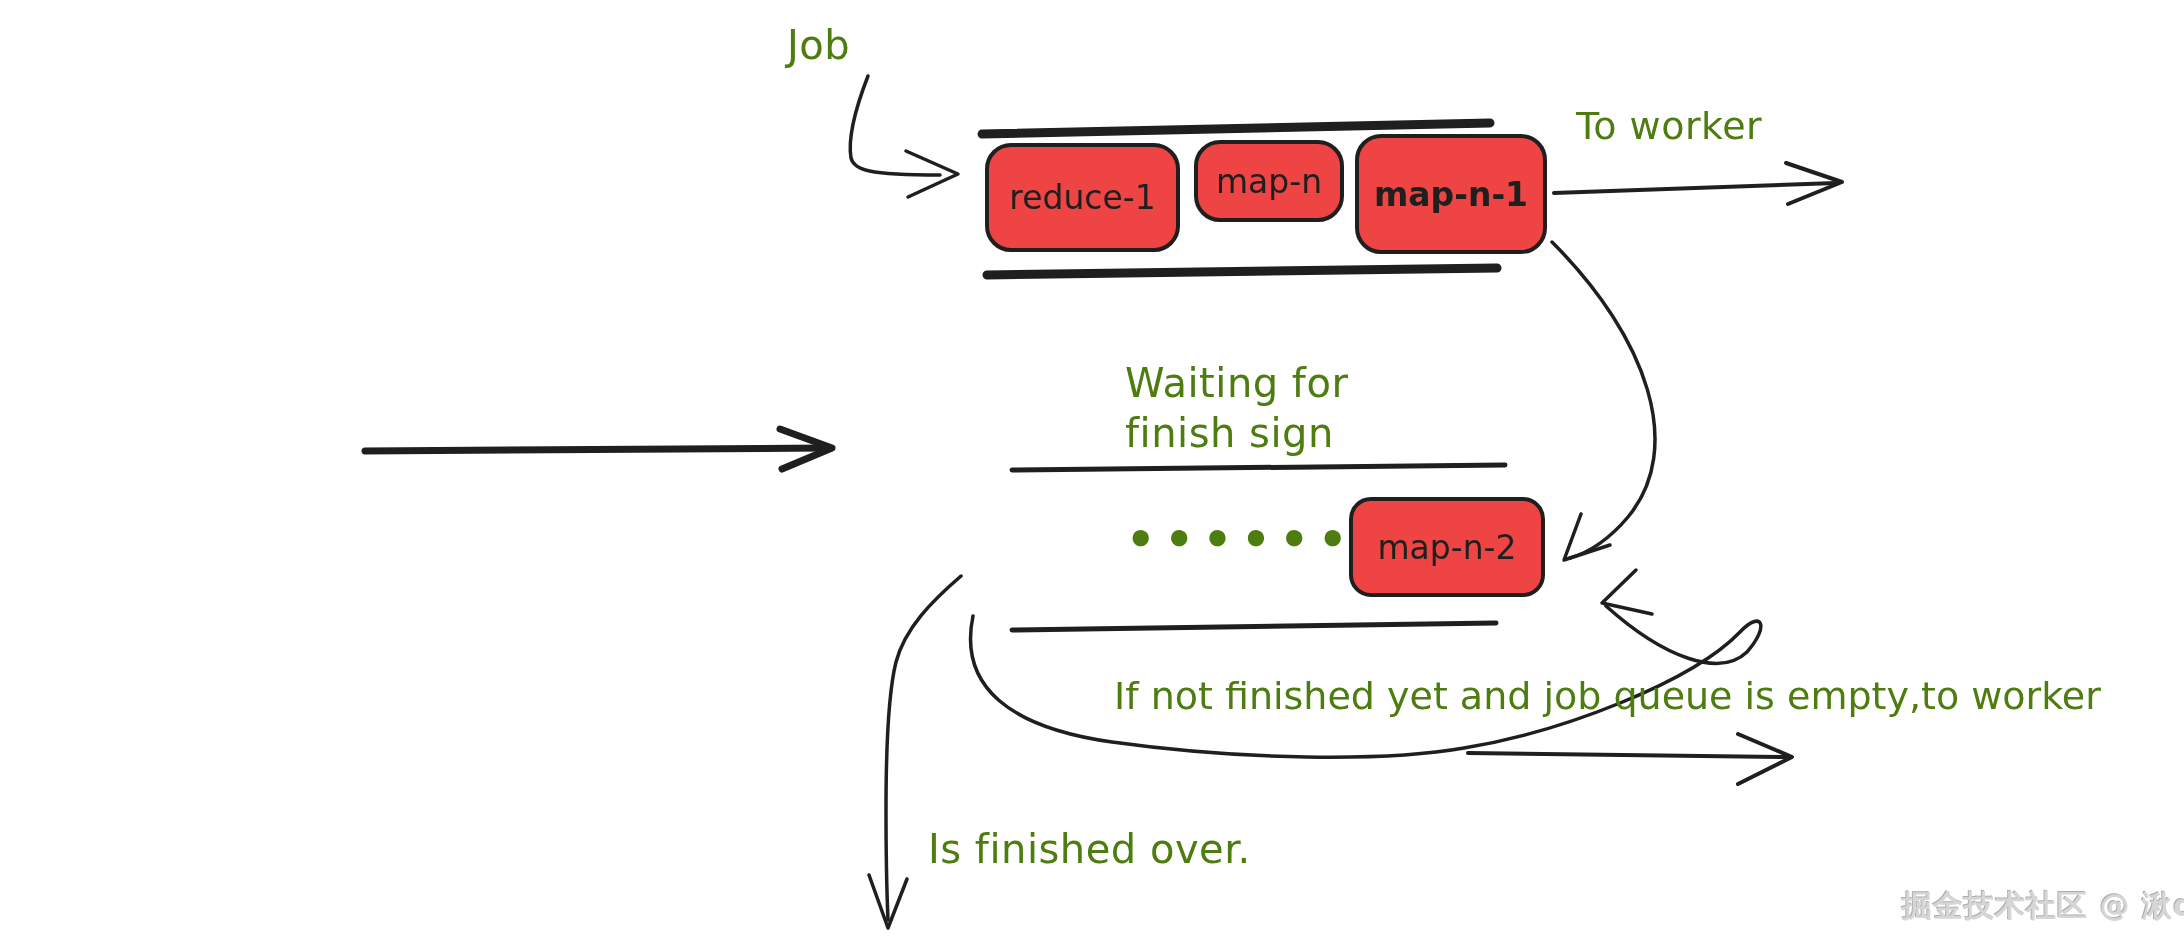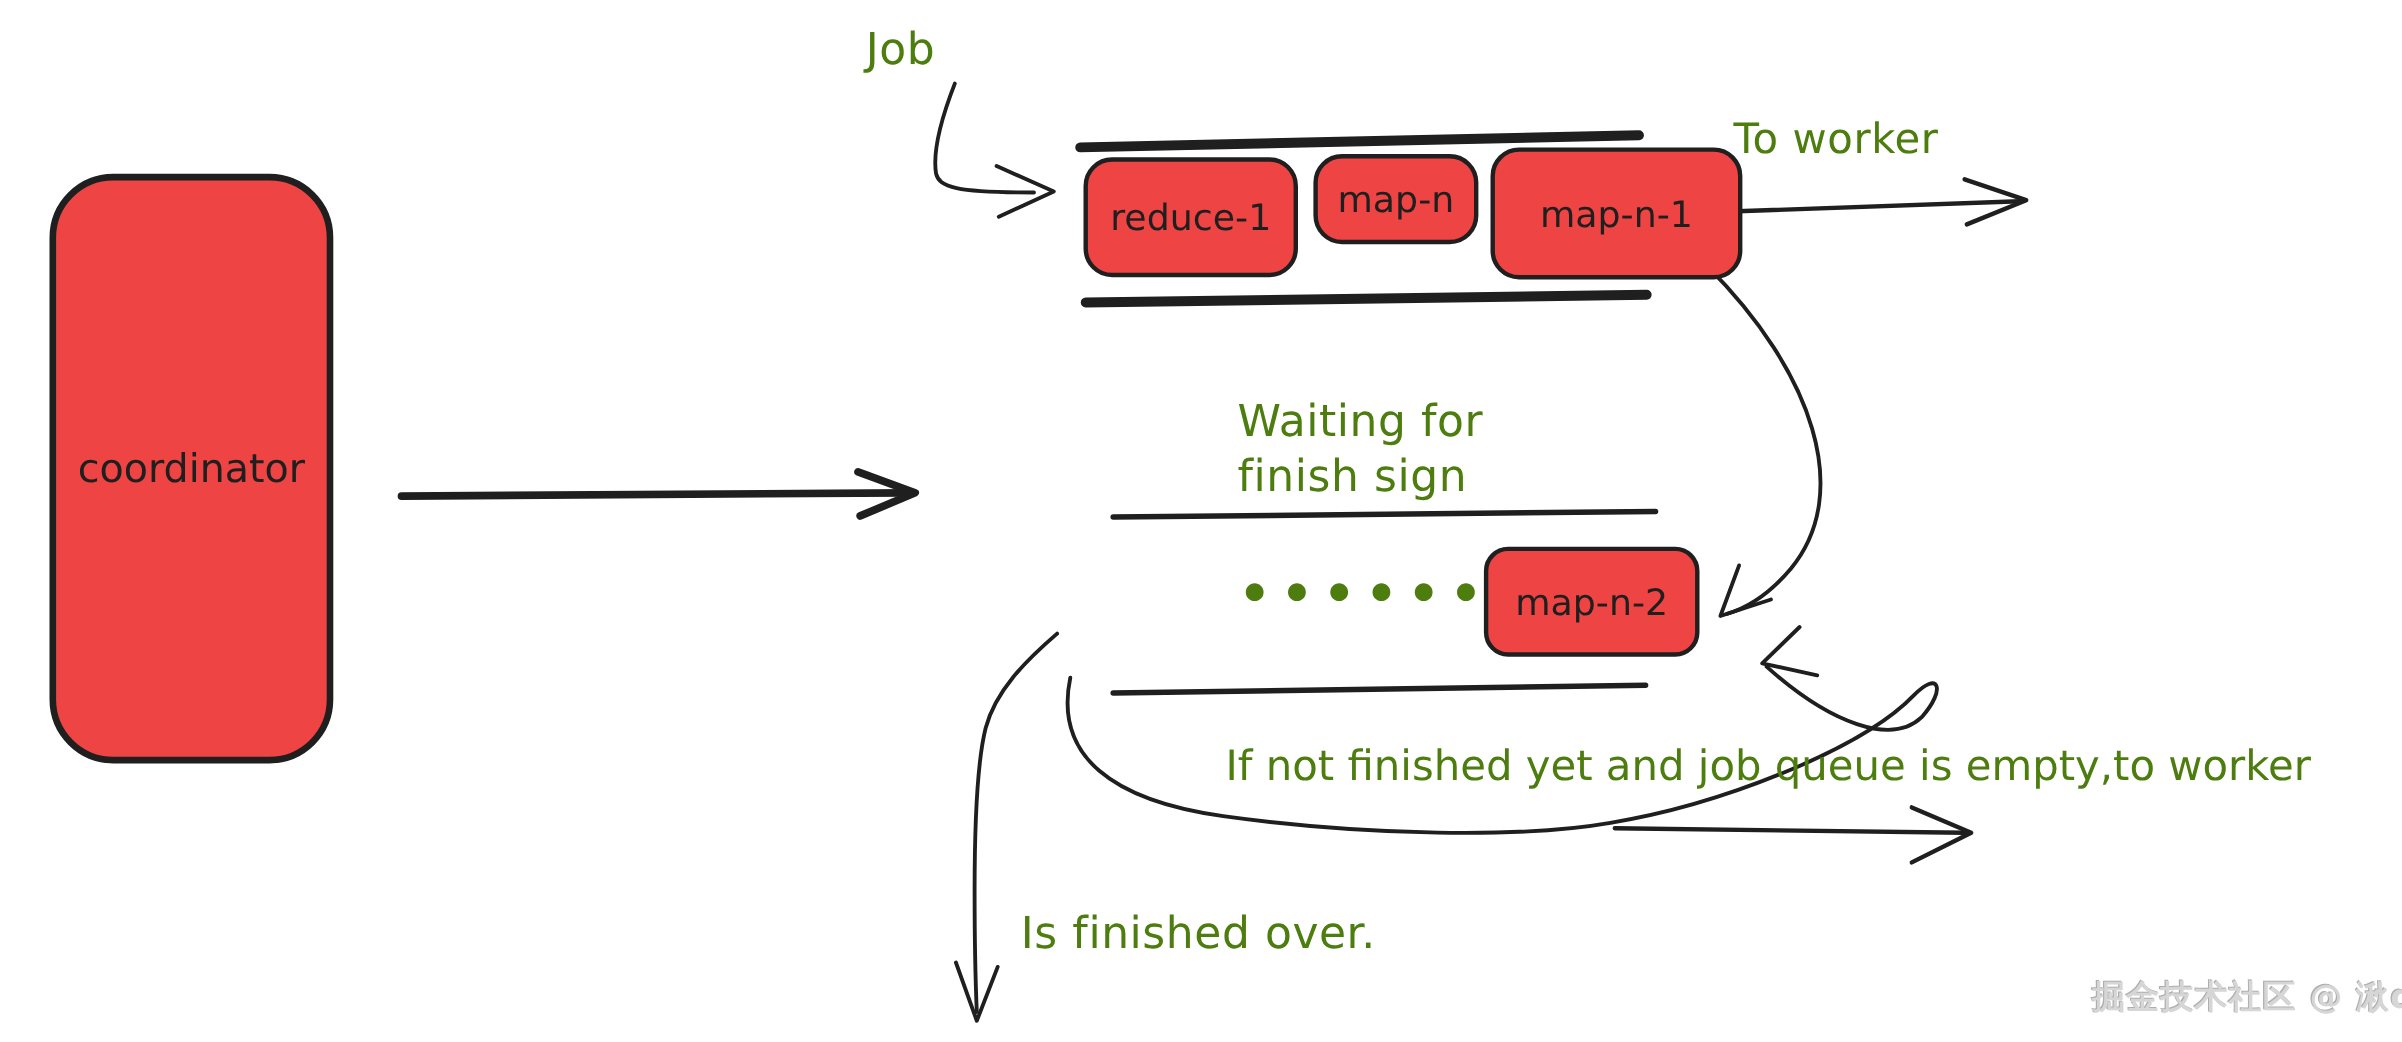--- a/index.html
+++ b/index.html
@@ -32,21 +32,21 @@
     font-weight: 500;
     margin-left: 17px;
   }
   .coordinator {
     left: 28px; top: 158px; width: 258px; height: 536px;
     border-width: 6px; border-radius: 58px; font-size: 36px;
   }
   .q-box { font-size: 33px; }
   .reduce1 { left: 968px;  top: 143px; width: 195px; height: 109px; }
   .mapn    { left: 1177px; top: 140px; width: 150px; height: 82px; }
-  .mapn1   { left: 1338px; top: 134px; width: 229px; height: 120px; }
+  .mapn1   { left: 1338px; top: 134px; width: 192px; height: 120px; font-weight: bold; }
   .mapn2   { left: 1332px; top: 497px; width: 196px; height:  100px; border-radius: 22px; }
 
   .job-label        { left: 787px;  top: 22px;  font-size: 40px; }
   .job-queue-title  { left: 1105px; top: 26px;  font-size: 46px; }
   .to-worker-label  { left: 1576px; top: 104px; font-size: 38px; }
   .neibu-label      { left: 484px;  top: 368px; font-size: 42px; letter-spacing: 4px; }
   .waiting-label    { left: 1125px; top: 358px; font-size: 40px; line-height: 50px; white-space: pre-line; }
   .dots-label       { left: 1126px; top: 512px; font-size: 46px; letter-spacing: 9px; font-weight: bold; }
   .if-not-label     { left: 1114px; top: 674px; font-size: 38px; letter-spacing: 0px; }
   .is-finished-label{ left: 928px;  top: 826px; font-size: 40px; }
@@ -99,23 +99,20 @@
       <path d="M 1468 753 L 1786 757"></path>
       <path d="M 1738 734 L 1792 757 L 1738 784"></path>
     </g>
 
     <g stroke-width="3.5">
       <path d="M 961 576 C 932 601, 905 628, 896 662 C 888 694, 886 745, 886 810 C 886 860, 887 897, 888 920"></path>
       <path d="M 869 875 L 888 928 L 907 879"></path>
     </g>
   </svg>
 
-  <div class="node coordinator">
-    <span>coordinator</span>
-  </div>
 
   <div class="node q-box reduce1">
     <span>reduce-1</span>
   </div>
   <div class="node q-box mapn">
     <span>map-n</span>
   </div>
   <div class="node q-box mapn1">
     <span>map-n-1</span>
   </div>

